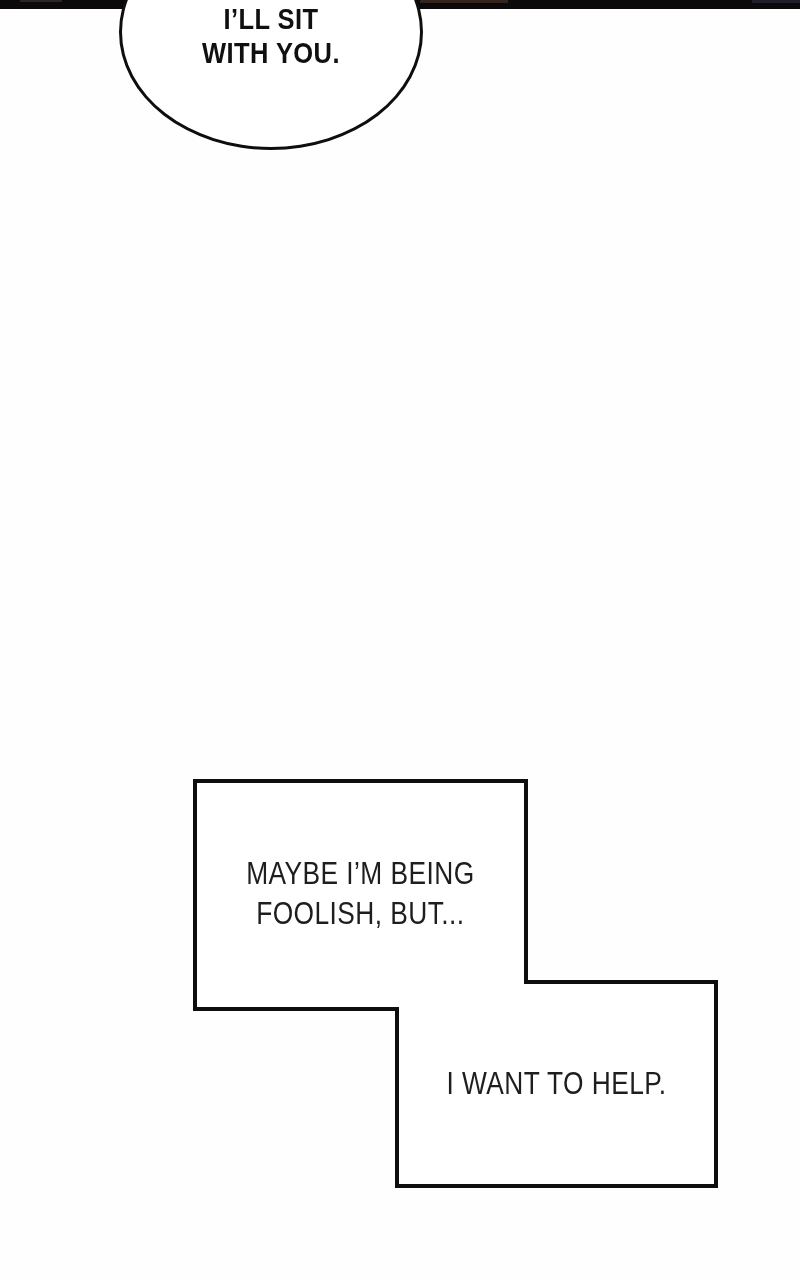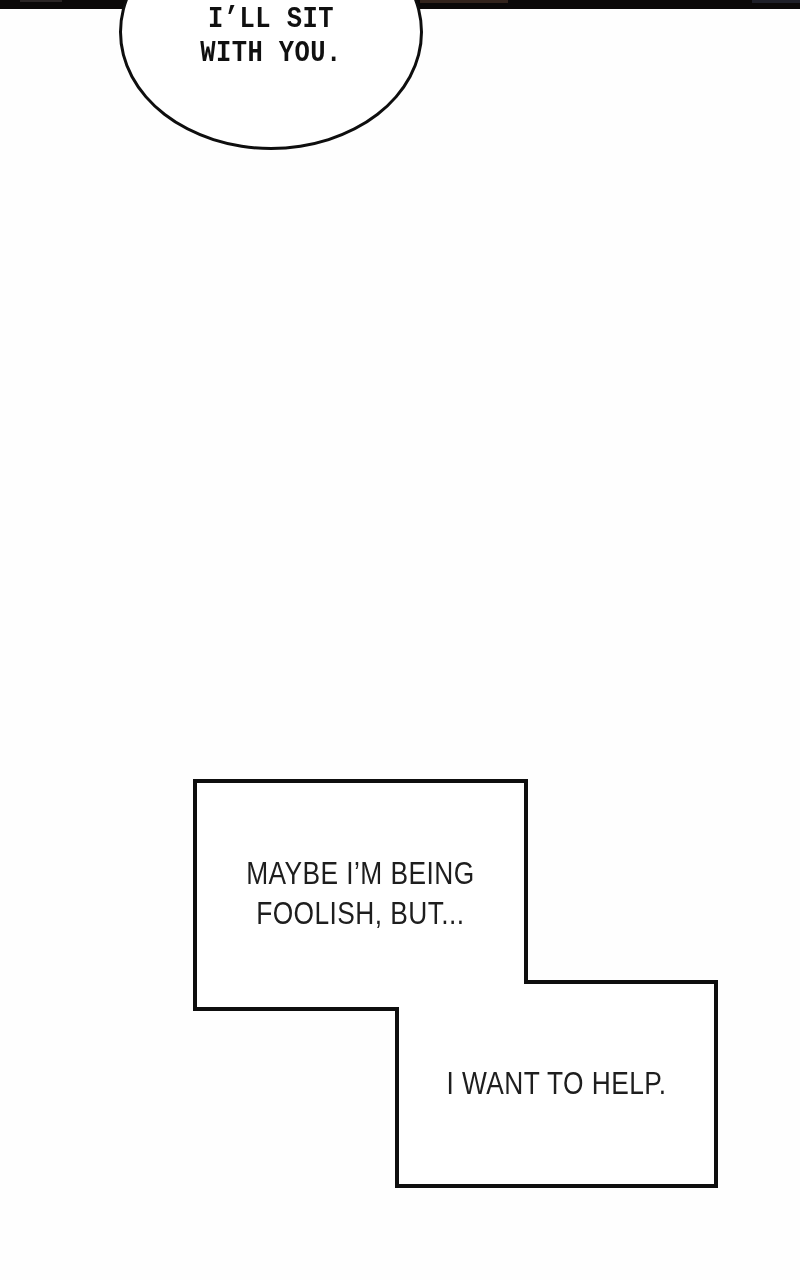--- a/index.html
+++ b/index.html
@@ -51,21 +51,21 @@
     border-radius: 50%;
     z-index: 2;
   }
   .bubble-text {
     position: absolute;
     left: 119px; top: 2px;
     width: 304px;
     z-index: 3;
     text-align: center;
     color: #101010;
-    font-family: Liberation Mono, monospace;
+    font-family: Liberation Sans, sans-serif;
     font-weight: 700;
     font-size: 30px;
     line-height: 34px;
   }
   .bubble-text .squeeze {
     display: block;
     transform: scaleX(0.85);
     transform-origin: 50% 0;
     letter-spacing: 0.5px;
   }

